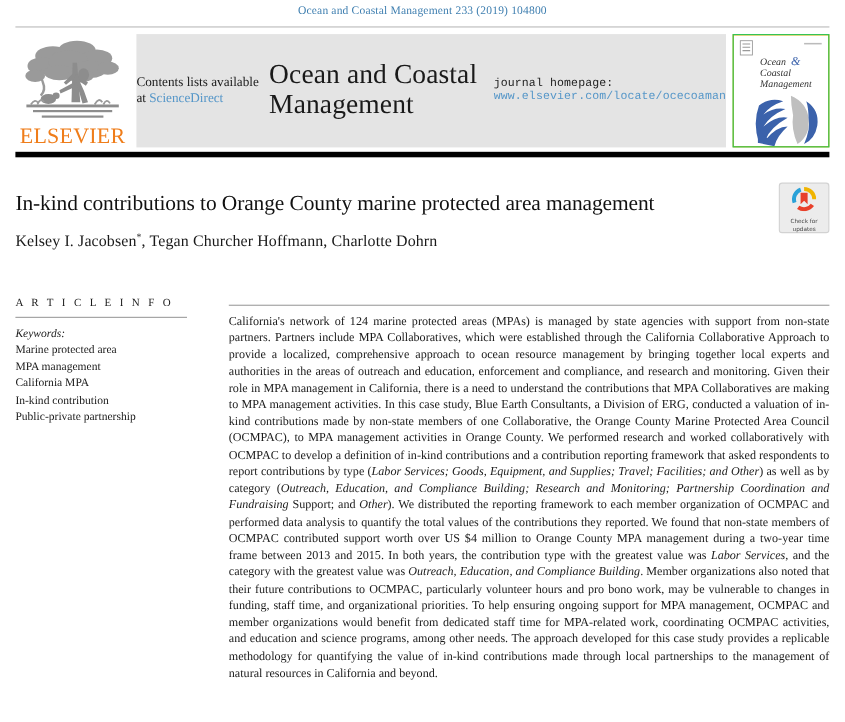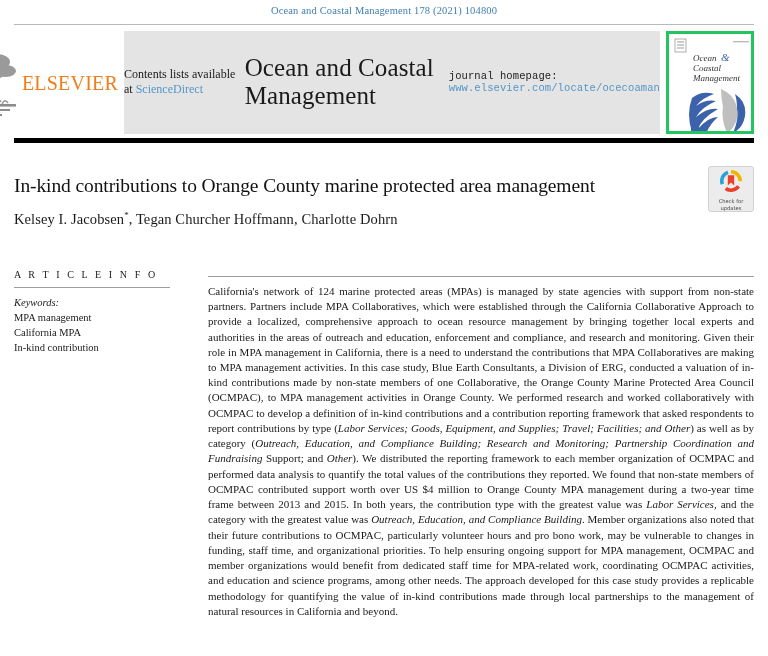--- a/index.html
+++ b/index.html
@@ -38,21 +38,21 @@
   }
   .masthead-row {
     display: flex;
     align-items: stretch;
     height: 103px;
   }
   .elsevier-logo {
     width: 104px;
     flex: 0 0 104px;
     display: flex;
-    flex-direction: row;
+    flex-direction: column;
     justify-content: flex-end;
     align-items: center;
     position: relative;
   }
   .tree-svg { display:block; }
   .elsevier-word {
     font-family: "Liberation Serif", serif;
     color: #ef7d1a;
     font-size: 20px;
     letter-spacing: .2px;
@@ -85,21 +85,21 @@
     font-family: Liberation Mono, monospace;
     font-size: 10.5px;
     color: #222;
     letter-spacing: .1px;
   }
   .homepage-url { color: #5596c8; }
 
   .cover {
     flex: 0 0 88px;
     width: 88px;
-    border: 3px solid #22c55e;
+    border: 1px solid #22c55e;
     background: #eab308;
     position: relative;
     overflow: hidden;
     box-sizing: border-box;
   }
   .blackbar {
     margin: 4px 14px 0 14px;
     height: 5px;
     background: #000;
   }
@@ -196,21 +196,21 @@
     line-height: 1.385;
     text-align: justify;
     color: #1a1a1a;
     hyphens: auto;
   }
   .abs-body i { font-style: italic; }
 </style>
 </head>
 <body>
 
-<div class="runhead">Ocean and Coastal Management 178 (2021) 104800</div>
+<div class="runhead">Ocean and Coastal Management 233 (2019) 104800</div>
 
 <div class="masthead">
   <div class="masthead-rule"></div>
   <div class="masthead-row">
 
     <div class="elsevier-logo">
       <span>
         <svg class="tree-svg" width="96" height="78" viewBox="0 0 96 78" aria-hidden="true">
           <g fill="#9a9a9a">
 
@@ -311,22 +311,24 @@
     </div>
   </div>
 </div>
 
 <div class="cols">
 
   <div class="col-info">
     <div class="sec-head">A R T I C L E  I N F O</div>
     <div class="sec-rule"></div>
     <div class="kw-label">Keywords:</div>
+    <div class="kw-item">Marine protected area</div>
     <div class="kw-item">MPA management</div>
     <div class="kw-item">California MPA</div>
     <div class="kw-item">In-kind contribution</div>
+    <div class="kw-item">Public-private partnership</div>
   </div>
 
   <div class="col-abs">
     <div class="sec-rule"></div>
     <div class="abs-body">California's network of 124 marine protected areas (MPAs) is managed by state agencies with support from non-state partners. Partners include MPA Collaboratives, which were established through the California Collaborative Approach to provide a localized, comprehensive approach to ocean resource management by bringing together local experts and authorities in the areas of outreach and education, enforcement and compliance, and research and monitoring. Given their role in MPA management in California, there is a need to understand the contributions that MPA Collaboratives are making to MPA management activities. In this case study, Blue Earth Consultants, a Division of ERG, conducted a valuation of in-kind contributions made by non-state members of one Collaborative, the Orange County Marine Protected Area Council (OCMPAC), to MPA management activities in Orange County. We performed research and worked collaboratively with OCMPAC to develop a definition of in-kind contributions and a contribution reporting framework that asked respondents to report contributions by type (<i>Labor Services; Goods, Equipment, and Supplies; Travel; Facilities; and Other</i>) as well as by category (<i>Outreach, Education, and Compliance Building; Research and Monitoring; Partnership Coordination and Fundraising</i> Support; and <i>Other</i>). We distributed the reporting framework to each member organization of OCMPAC and performed data analysis to quantify the total values of the contributions they reported. We found that non-state members of OCMPAC contributed support worth over US $4 million to Orange County MPA management during a two-year time frame between 2013 and 2015. In both years, the contribution type with the greatest value was <i>Labor Services</i>, and the category with the greatest value was <i>Outreach, Education, and Compliance Building</i>. Member organizations also noted that their future contributions to OCMPAC, particularly volunteer hours and pro bono work, may be vulnerable to changes in funding, staff time, and organizational priorities. To help ensuring ongoing support for MPA management, OCMPAC and member organizations would benefit from dedicated staff time for MPA-related work, coordinating OCMPAC activities, and education and science programs, among other needs. The approach developed for this case study provides a replicable methodology for quantifying the value of in-kind contributions made through local partnerships to the management of natural resources in California and beyond.</div>
   </div>
 </div>
 
 </body></html>

